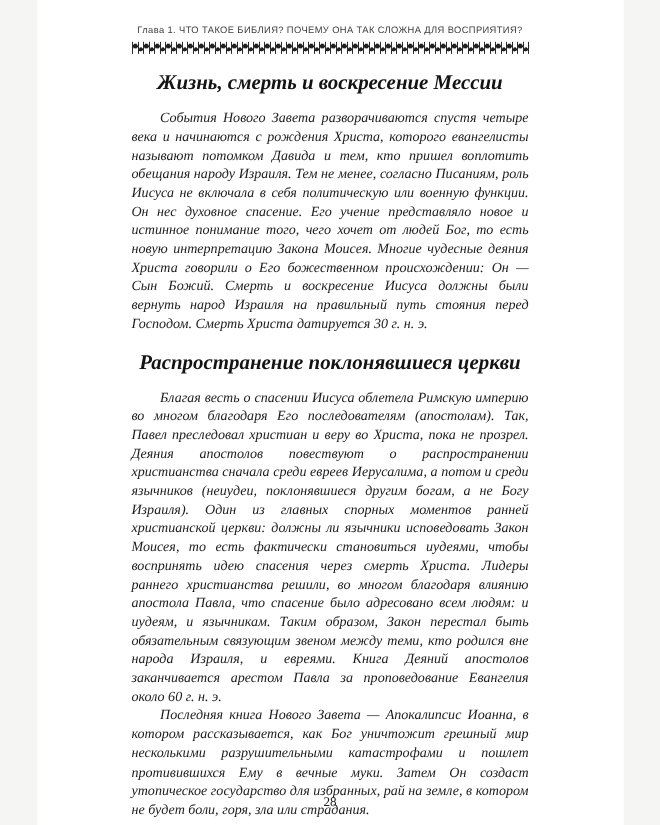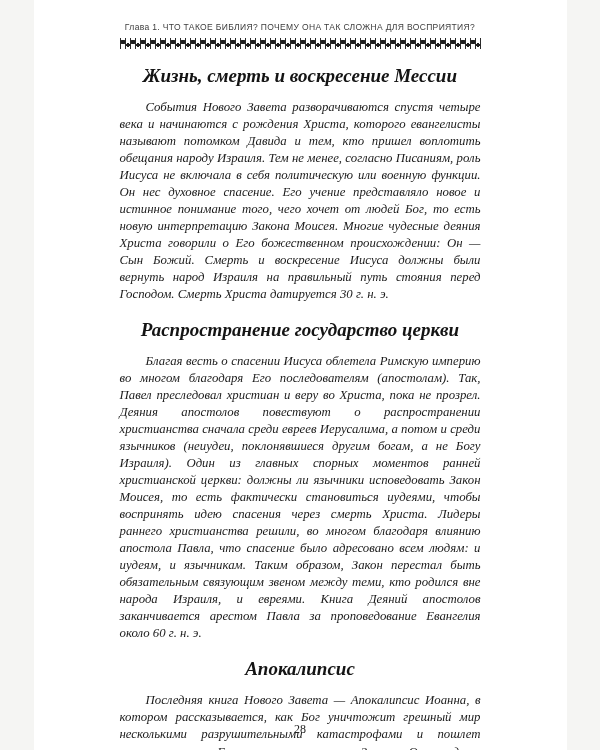--- a/index.html
+++ b/index.html
@@ -75,25 +75,24 @@
     <div class="running-head">Глава 1. ЧТО ТАКОЕ БИБЛИЯ? ПОЧЕМУ ОНА ТАК СЛОЖНА ДЛЯ ВОСПРИЯТИЯ?</div>
 
     <div class="ornament"></div>
 
     <div>
       <h2 class="section-heading">Жизнь, смерть и воскресение Мессии</h2>
       <p class="section-body">События Нового Завета разворачиваются спустя четыре века и начинаются с рождения Христа, которого евангелисты называют потомком Давида и тем, кто пришел воплотить обещания народу Израиля. Тем не менее, согласно Писаниям, роль Иисуса не включала в себя политическую или военную функции. Он нес духовное спасение. Его учение представляло новое и истинное понимание того, чего хочет от людей Бог, то есть новую интерпретацию Закона Моисея. Многие чудесные деяния Христа говорили о Его божественном происхождении: Он — Сын Божий. Смерть и воскресение Иисуса должны были вернуть народ Израиля на правильный путь стояния перед Господом. Смерть Христа датируется 30 г. н. э.</p>
     </div>
 
     <div>
-      <h2 class="section-heading">Распространение государство церкви</h2>
+      <h2 class="section-heading">Распространение поклонявшиеся церкви</h2>
       <p class="section-body">Благая весть о спасении Иисуса облетела Римскую империю во многом благодаря Его последователям (апостолам). Так, Павел преследовал христиан и веру во Христа, пока не прозрел. Деяния апостолов повествуют о распространении христианства сначала среди евреев Иерусалима, а потом и среди язычников (неиудеи, поклонявшиеся другим богам, а не Богу Израиля). Один из главных спорных моментов ранней христианской церкви: должны ли язычники исповедовать Закон Моисея, то есть фактически становиться иудеями, чтобы воспринять идею спасения через смерть Христа. Лидеры раннего христианства решили, во многом благодаря влиянию апостола Павла, что спасение было адресовано всем людям: и иудеям, и язычникам. Таким образом, Закон перестал быть обязательным связующим звеном между теми, кто родился вне народа Израиля, и евреями. Книга Деяний апостолов заканчивается арестом Павла за проповедование Евангелия около 60 г. н. э.</p>
     </div>
 
     <div>
-      <h2 class="section-heading">Апокалипсис</h2>
       <p class="section-body">Последняя книга Нового Завета — Апокалипсис Иоанна, в котором рассказывается, как Бог уничтожит грешный мир несколькими разрушительными катастрофами и пошлет противившихся Ему в вечные муки. Затем Он создаст утопическое государство для избранных, рай на земле, в котором не будет боли, горя, зла или страдания.</p>
     </div>
 
   </div>
 
   <div class="page-number">28</div>
 </div>
 
 </body></html>

